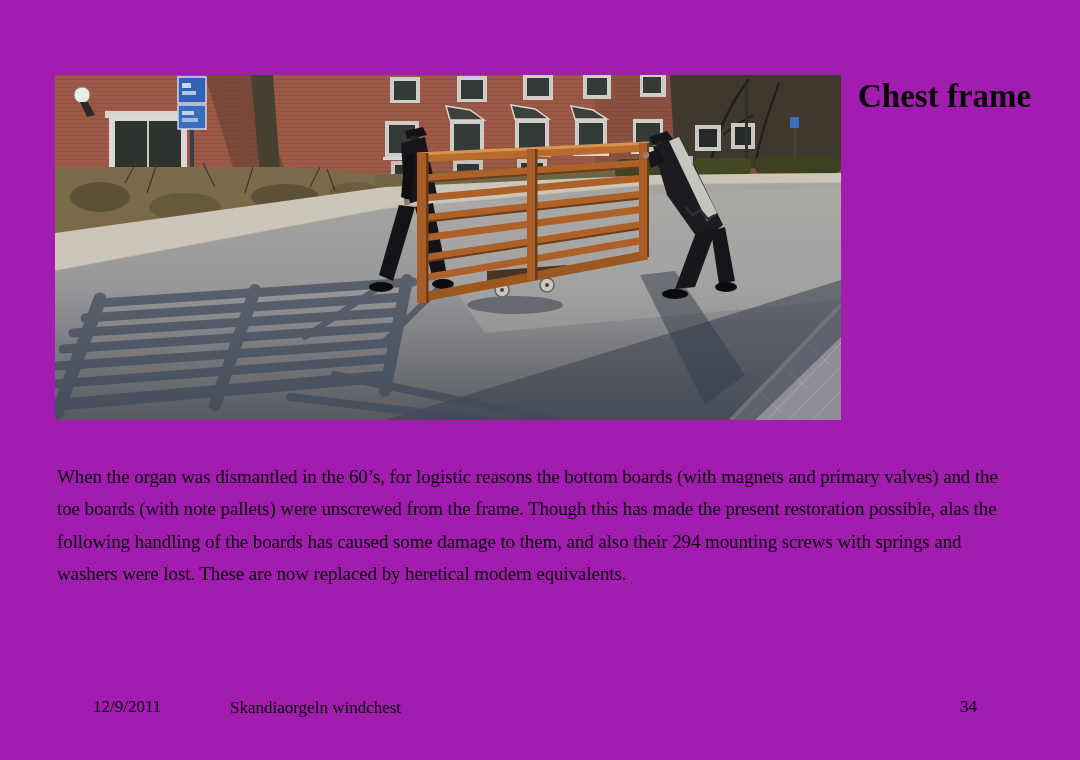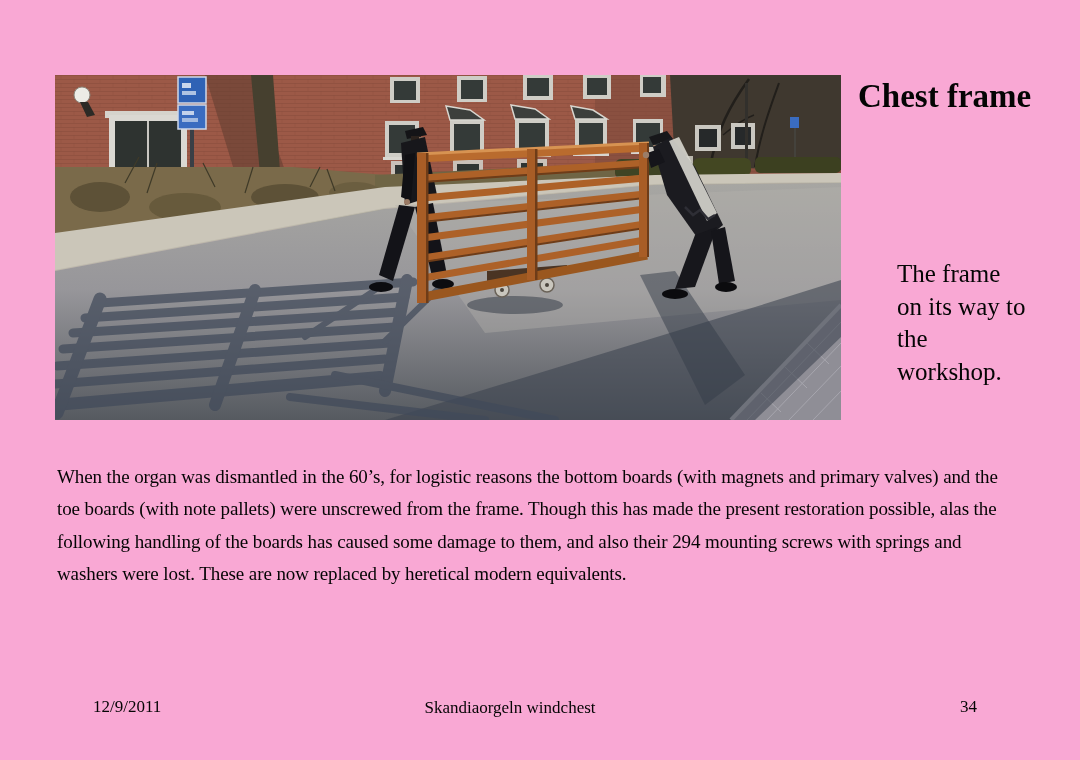--- a/index.html
+++ b/index.html
@@ -1,34 +1,34 @@
 <!DOCTYPE html>
 <html><head>
 <meta charset="utf-8">
 <style>
   html,body{margin:0;padding:0;background:#ffffcb;}
   .slide{
-    position:relative;width:1080px;height:760px;background:#f9a8d4;
+    position:relative;width:1080px;height:760px;background:#a21caf;
     font-family:"Liberation Serif","DejaVu Serif",serif;color:#050505;overflow:hidden;
   }
   .photo{position:absolute;left:55px;top:75px;width:786px;height:345px;display:block;}
   .title{
     position:absolute;left:858px;top:78px;width:200px;
     font-size:33px;font-weight:bold;letter-spacing:0px;line-height:1.1;
   }
   .caption{
     position:absolute;left:897px;top:258px;width:130px;
     font-size:25px;line-height:32.5px;
   }
   .bodytext{
     position:absolute;left:57px;top:461px;width:960px;
     font-size:19px;line-height:32.4px;letter-spacing:-0.1px;
   }
   .footer-date{position:absolute;left:93px;top:697px;font-size:17px;}
-  .footer-center{position:absolute;left:230px;top:698px;width:560px;text-align:center;font-size:17px;font-family:Liberation Serif, serif;}
+  .footer-center{position:absolute;left:230px;top:698px;width:560px;text-align:left;font-size:17px;font-family:Liberation Serif, serif;}
   .footer-page{position:absolute;left:960px;top:697px;font-size:17px;}
 </style>
 </head>
 <body>
 
 <div class="slide">
 
   <svg class="photo" viewBox="0 0 786 345" xmlns="http://www.w3.org/2000/svg">
     <defs>
       <linearGradient id="roadG" x1="0" y1="0" x2="0" y2="1">
@@ -266,21 +266,20 @@
       <path d="M630,132 l8,8 l7,-5 l8,9 l7,-4" stroke="#2e2e35" stroke-width="2.5" fill="none"></path>
       <polygon points="640,160 662,152 640,212 620,214" fill="#17171c"></polygon>
       <polygon points="656,156 670,152 680,206 664,209" fill="#15151a"></polygon>
       <ellipse cx="620" cy="219" rx="13" ry="5" fill="#0b0b0e"></ellipse>
       <ellipse cx="671" cy="212" rx="11" ry="5" fill="#0b0b0e"></ellipse>
     </g>
   </svg>
 
   <div class="title">Chest frame</div>
 
-  <div class="caption">The frame on its way to the workshop.</div>
 
   <div class="bodytext">When the organ was dismantled in the 60’s, for logistic reasons the bottom boards (with magnets and primary valves) and the toe boards (with note pallets) were unscrewed from the frame. Though this has made the present restoration possible, alas the following handling of the boards has caused some damage to them, and also their 294 mounting screws with springs and washers were lost. These are now replaced by heretical modern equivalents.</div>
 
   <div class="footer-date">12/9/2011</div>
   <div class="footer-center">Skandiaorgeln windchest</div>
   <div class="footer-page">34</div>
 
 </div>
 
 </body></html>

